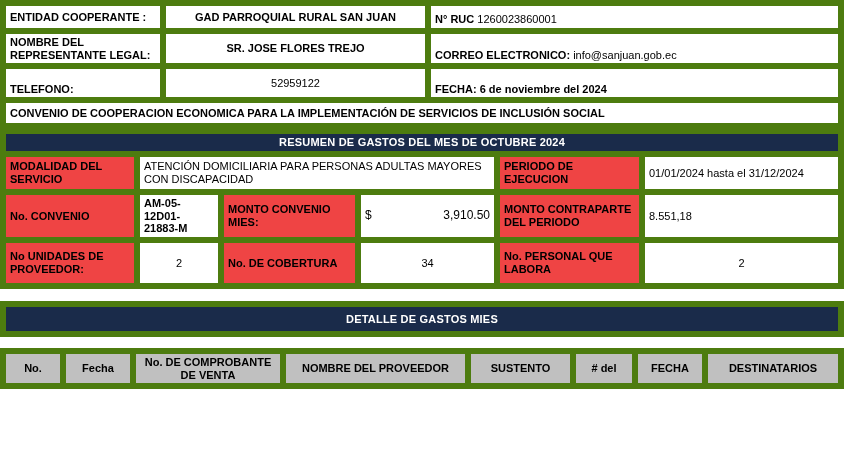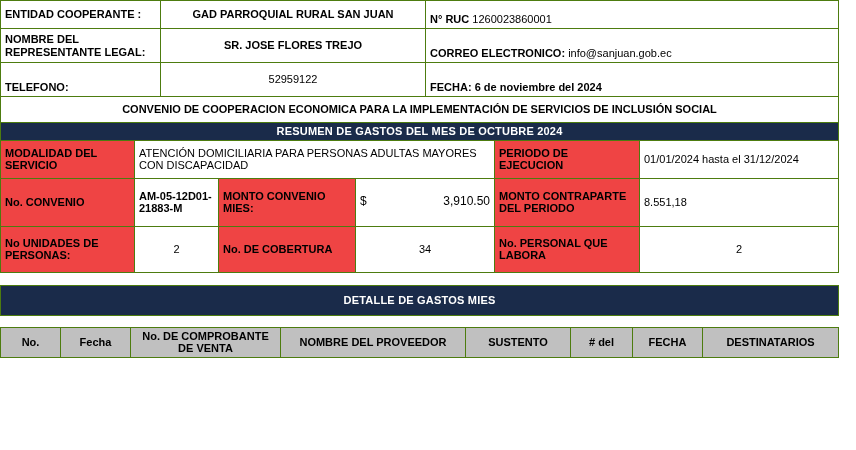--- a/index.html
+++ b/index.html
@@ -21,42 +21,41 @@
     height: 450px;
     background: #ffffff;
   }
   table.grid {
     border-collapse: collapse;
     table-layout: fixed;
     width: 838px;
     margin-left: 0px;
   }
   table.grid td {
-    border: 1px solid #4d7c0f;
+    border: 6px solid #4d7c0f;
     padding: 2px 4px;
     vertical-align: middle;
     font-size: 11px;
     line-height: 1.15;
     overflow: hidden;
   }
   .b { font-weight: bold; }
   .center { text-align: center; }
   .left { text-align: left; }
   .vtop { vertical-align: top; }
   .gray { background: #ef4444; }
   .dark { background: #1a2b4a; color: #ffffff; }
   .nb { border: none !important; }
   .title-band {
     text-align: center;
     font-weight: bold;
     font-size: 18px;
     letter-spacing: 0.2px;
   }
   .hdr-band {
-    text-align: center;
     font-weight: bold;
     font-size: 12px;
   }
   .spacer-row td { border: none; height: 8px; }
   .small { font-size: 10px; }
   .lefttrim { padding-left: 3px; }
   .money { font-size: 12px; }
   .colhdr {
     background: #c0c0c0;
     font-weight: bold;
@@ -134,21 +133,21 @@
         <td>
           <div style="display:flex;justify-content:space-between;align-items:center">
             <span class="money">$</span>
             <span class="money">3,910.50</span>
           </div>
         </td>
         <td class="gray small b vtop">MONTO CONTRAPARTE DEL PERIODO</td>
         <td class="vtop left">8.551,18</td>
       </tr>
       <tr style="height:46px">
-        <td class="gray small b">No UNIDADES DE PERSONAS:</td>
+        <td class="gray small b">No UNIDADES DE PROVEEDOR:</td>
         <td class="center">2</td>
         <td class="gray small b vtop">No. DE COBERTURA</td>
         <td class="center">34</td>
         <td class="gray small b vtop">No. PERSONAL QUE LABORA</td>
         <td class="center">2</td>
       </tr>
       <tr class="spacer-row">
         <td colspan="6" class="nb"></td>
       </tr>
       <tr style="height:30px">

